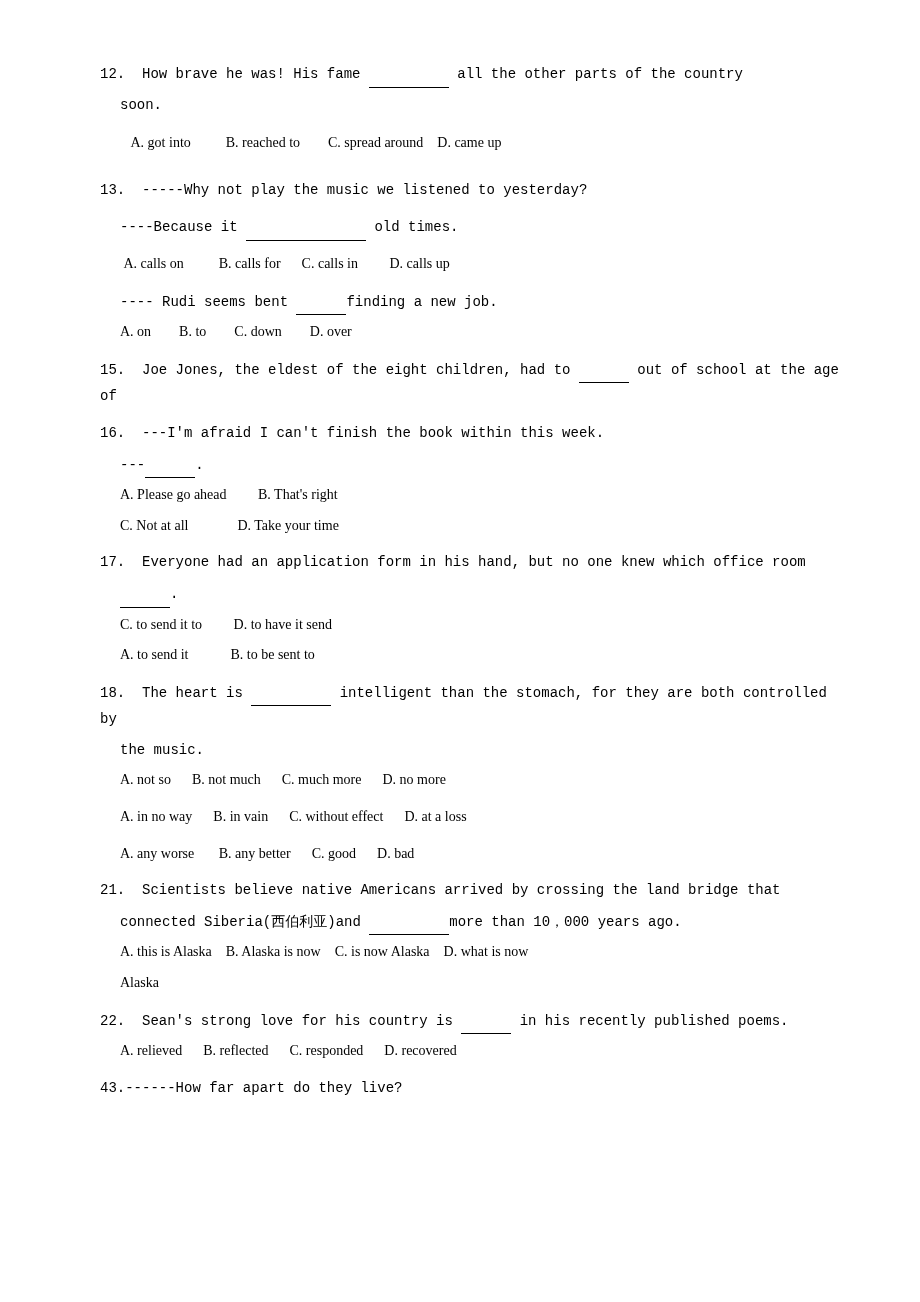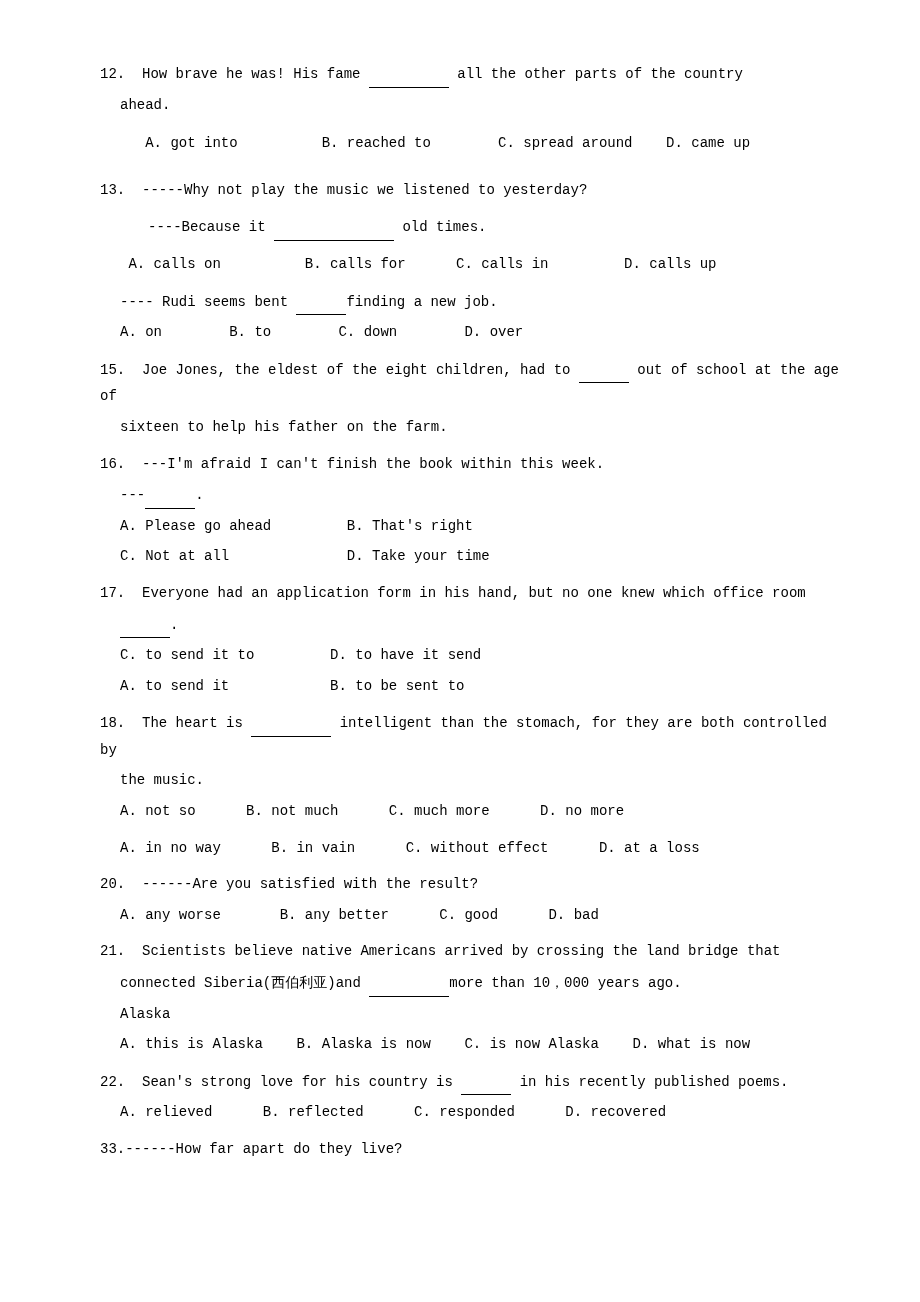--- a/index.html
+++ b/index.html
@@ -22,56 +22,57 @@
     }
     .question-line {
       margin-bottom: 4px;
       line-height: 1.9;
       font-family: Liberation Mono, monospace;
     }
     .options-line {
       margin-left: 20px;
       margin-bottom: 4px;
       line-height: 1.9;
+      font-family: Liberation Serif, serif;
     }
     .blank {
       display: inline-block;
       border-bottom: 1px solid #000;
       min-width: 80px;
       vertical-align: bottom;
     }
     .blank-short {
       display: inline-block;
       border-bottom: 1px solid #000;
       min-width: 50px;
       vertical-align: bottom;
     }
     .blank-long {
       display: inline-block;
       border-bottom: 1px solid #000;
       min-width: 120px;
       vertical-align: bottom;
     }
     .indent {
-      margin-left: 48px;
+      margin-left: 20px;
     }
     .indent2 {
       margin-left: 20px;
     }
   </style>
 </head>
 <body>
 
 <div>
 
   <div class="question-block">
     <div class="question-line">
       12.&nbsp; How brave he was! His fame <span class="blank">&nbsp;&nbsp;&nbsp;&nbsp;&nbsp;&nbsp;</span> all the other parts of the country
     </div>
-    <div class="question-line indent2">ahead.</div>
+    <div class="question-line indent2">soon.</div>
     <div style="height:8px;"></div>
     <div class="options-line">
       &nbsp;&nbsp;&nbsp;A. got into &nbsp;&nbsp;&nbsp;&nbsp;&nbsp;&nbsp;&nbsp;&nbsp; B. reached to &nbsp;&nbsp;&nbsp;&nbsp;&nbsp;&nbsp; C. spread around &nbsp;&nbsp; D. came up
     </div>
   </div>
 
   <div style="height:10px;"></div>
 
   <div class="question-block">
     <div class="question-line">
@@ -92,23 +93,20 @@
       ---- Rudi seems bent <span class="blank-short">&nbsp;&nbsp;&nbsp;&nbsp;&nbsp;</span>finding a new job.
     </div>
     <div class="options-line">
       A. on &nbsp;&nbsp;&nbsp;&nbsp;&nbsp;&nbsp; B. to &nbsp;&nbsp;&nbsp;&nbsp;&nbsp;&nbsp; C. down &nbsp;&nbsp;&nbsp;&nbsp;&nbsp;&nbsp; D. over
     </div>
   </div>
 
   <div class="question-block">
     <div class="question-line">
       15.&nbsp; Joe Jones, the eldest of the eight children, had to <span class="blank-short">&nbsp;&nbsp;&nbsp;&nbsp;&nbsp;</span> out of school at the age of
-    </div>
-    <div class="question-line indent2">
-      sixteen to help his father on the farm.
     </div>
   </div>
 
   <div class="question-block">
     <div class="question-line">
       16.&nbsp; ---I'm afraid I can't finish the book within this week.
     </div>
     <div class="question-line indent2">
       ---<span class="blank-short">&nbsp;&nbsp;&nbsp;</span>.
     </div>
@@ -147,51 +145,48 @@
     </div>
   </div>
 
   <div class="question-block">
     <div class="options-line">
       A. in no way &nbsp;&nbsp;&nbsp;&nbsp; B. in vain &nbsp;&nbsp;&nbsp;&nbsp; C. without effect &nbsp;&nbsp;&nbsp;&nbsp; D. at a loss
     </div>
   </div>
 
   <div class="question-block">
-    <div class="question-line">
-      20.&nbsp; ------Are you satisfied with the result?
-    </div>
     <div class="options-line">
       A. any worse &nbsp;&nbsp;&nbsp;&nbsp;&nbsp; B. any better &nbsp;&nbsp;&nbsp;&nbsp; C. good &nbsp;&nbsp;&nbsp;&nbsp; D. bad
     </div>
   </div>
 
   <div class="question-block">
     <div class="question-line">
       21.&nbsp; Scientists believe native Americans arrived by crossing the land bridge that
     </div>
     <div class="question-line indent2">
       connected Siberia(西伯利亚)and <span class="blank">&nbsp;&nbsp;&nbsp;&nbsp;&nbsp;&nbsp;&nbsp;</span>more than 10，000 years ago.
     </div>
     <div class="options-line">
-      Alaska
+      A. this is Alaska &nbsp;&nbsp; B. Alaska is now &nbsp;&nbsp; C. is now Alaska &nbsp;&nbsp; D. what is now
     </div>
     <div class="options-line">
-      A. this is Alaska &nbsp;&nbsp; B. Alaska is now &nbsp;&nbsp; C. is now Alaska &nbsp;&nbsp; D. what is now
+      Alaska
     </div>
   </div>
 
   <div class="question-block">
     <div class="question-line">
       22.&nbsp; Sean's strong love for his country is <span class="blank-short">&nbsp;&nbsp;&nbsp;&nbsp;&nbsp;</span> in his recently published poems.
     </div>
     <div class="options-line">
       A. relieved &nbsp;&nbsp;&nbsp;&nbsp; B. reflected &nbsp;&nbsp;&nbsp;&nbsp; C. responded &nbsp;&nbsp;&nbsp;&nbsp; D. recovered
     </div>
   </div>
 
   <div class="question-block">
     <div class="question-line">
-      33.------How far apart do they live?
+      43.------How far apart do they live?
     </div>
   </div>
 
 </div>
 
 </body></html>

